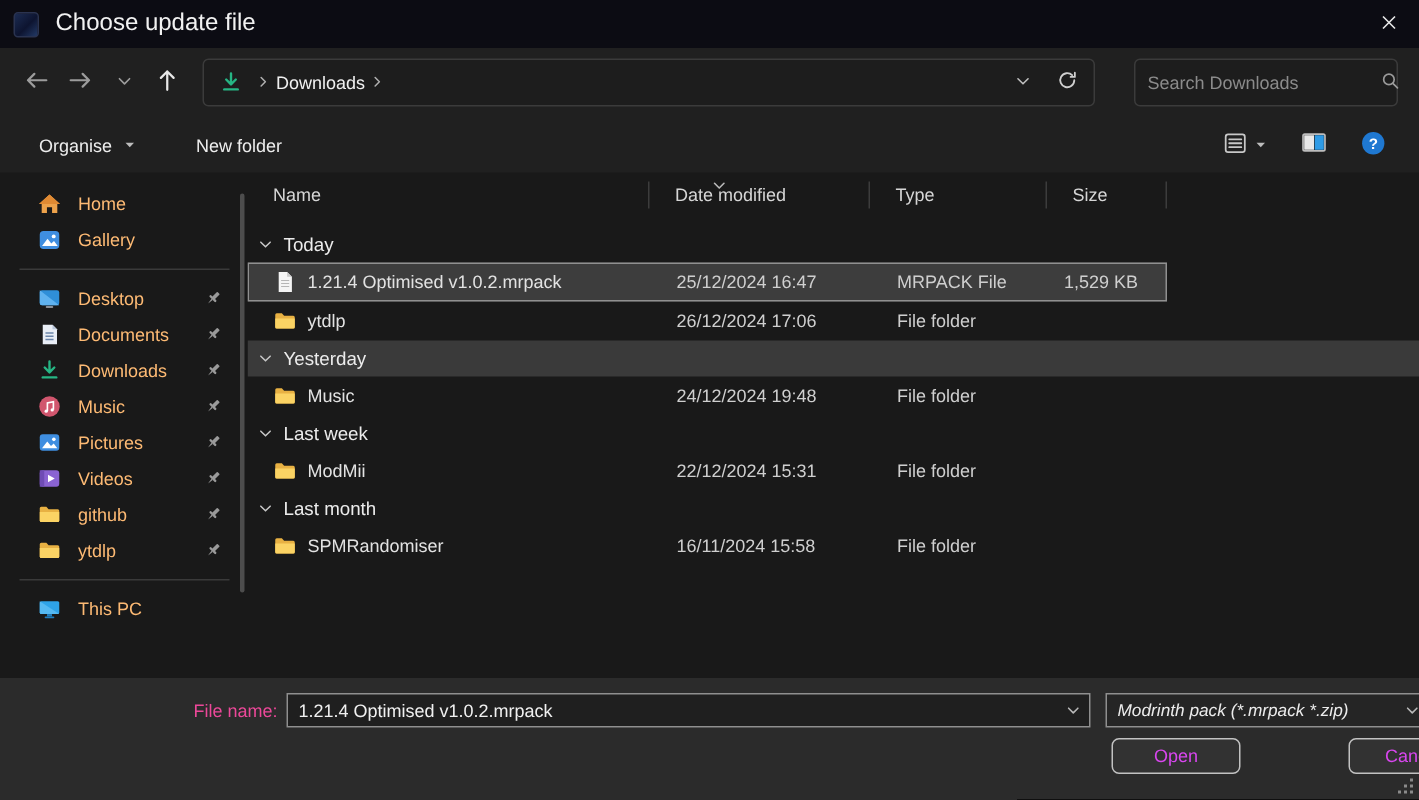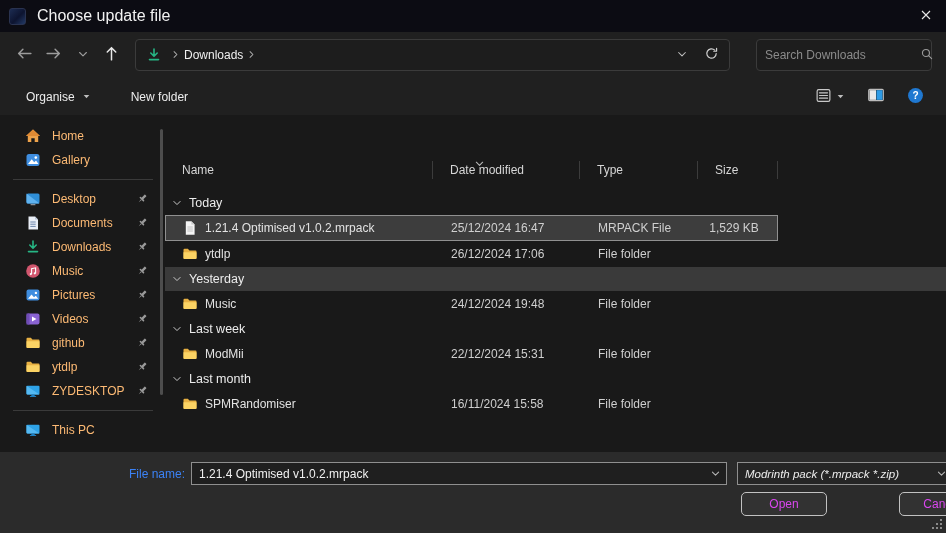--- a/index.html
+++ b/index.html
@@ -37,40 +37,40 @@
   .content { position:absolute; top:115px; left:0; right:0; bottom:81px; background:#191919; display:flex; }
   .sidebar { width:165px; padding-top:9px; position:relative; flex:none; }
   .side-item { height:24px; display:flex; align-items:center; padding-left:25px; }
   .side-item .ic { width:16px; height:16px; margin-right:11px; flex:none; }
   .side-label { flex:1; color:#fdba74; white-space:nowrap; overflow:hidden; }
   .side-pin { width:14px; height:14px; margin-right:16px; flex:none; }
   .side-sep { height:1px; background:#3a3a3a; margin:7px 12px 7px 13px; }
   .side-scrollbar { position:absolute; right:2px; top:14px; width:3px; height:266px; background:#4d4d4d; border-radius:2px; }
   
   .filepane { flex:1; position:relative; overflow:hidden; }
-  .cols { display:grid; grid-template-columns:268px 147px 118px 80px 1fr; height:30px; align-items:center;margin-top:40px; }
+  .cols { display:grid; grid-template-columns:268px 147px 118px 80px 1fr; height:30px; align-items:center; }
   .hdr { position:relative; height:30px; display:flex; align-items:center; color:#d6d6d6; padding-left:17px; }
   .hdr.sz { justify-content:flex-start; }
   .hdr .sep { position:absolute; right:0; top:6px; bottom:6px; width:1px; background:#3c3c3c; }
   .sort-chev { position:absolute; top:1px; left:42px; }
   .groups { padding-top:6px; }
   .group-hdr { height:24px; display:flex; align-items:center; padding-left:7px; color:#ececec; }
   .group-hdr .gh-label { margin-left:7px; font-size:12.5px; }
   .group-hdr.hl { background:#3a3a3a; }
   .row { width:613px; height:26px; display:grid; grid-template-columns:268px 147px 118px 80px;
     align-items:center; border:1px solid transparent; color:#e2e2e2; }
   .row.selected { background:#3d3d3d; border-color:#909090; }
   .cell-name { display:flex; align-items:center; padding-left:16px; overflow:hidden; white-space:nowrap; }
   .cell-name .ic { width:16px; height:16px; margin-right:7px; flex:none; }
   .cell-date,.cell-type { color:#cfcfcf; padding-left:17px; white-space:nowrap; }
   .cell-size { color:#cfcfcf; text-align:center; padding-right:10px; white-space:nowrap; }
   .ic svg { display:block; }
   
   .footer { position:absolute; left:0; right:0; bottom:0; height:81px; background:#2b2b2b; }
-  .fn-label { position:absolute; left:0; top:15px; width:185px; text-align:right; color:#3b82f6; }
+  .fn-label { position:absolute; left:0; top:15px; width:185px; text-align:right; color:#ec4899; }
   .fn-input { position:absolute; left:191px; top:10px; width:536px; height:23px; background:#1f1f1f;
     border:1px solid #8f8f8f; display:flex; align-items:center; }
   .fn-input input { flex:1; background:transparent; border:none; outline:none; color:#f0f0f0;
     font-family:"Liberation Sans",sans-serif; font-size:12px; padding:0 7px; }
   .fn-input .chev, .ft-select .chev { width:22px; display:grid; place-items:center; }
   .ft-select { position:absolute; left:737px; top:10px; width:216px; height:23px; background:#252525;
     border:1px solid #8f8f8f; display:flex; align-items:center; color:#ececec;font-style:italic; }
   .ft-select .val { flex:1; padding-left:7px; font-size:11.5px; white-space:nowrap; overflow:hidden; }
   .btn { position:absolute; top:40px; width:86px; height:24px; background:#323232; color:#d946ef;
     border:1px solid #c2c2c2; border-radius:5px; font-family:"Liberation Sans",sans-serif; font-size:12px; }
@@ -366,38 +366,20 @@
             </span>
             <span class="side-label">ytdlp</span>
             <span class="side-pin"><svg width="14" height="14" viewBox="0 0 16 16">
                 <g transform="rotate(45 8 8)" fill="#9a9a9a">
                   <rect x="6.6" y="2" width="2.8" height="5.8" rx="0.6"></rect>
                   <rect x="4.6" y="7.2" width="6.8" height="1.8" rx="0.9"></rect>
                   <path d="M7.4 9 h1.2 L8 13.4 Z"></path>
                 </g>
               </svg></span>
           </div>
-          <div class="side-item">
-            <span class="ic">
-              <svg width="16" height="16" viewBox="0 0 16 16">
-                <rect x="1.5" y="2.8" width="13" height="8.6" rx="1" fill="#2ea3e8"></rect>
-                <path d="M1.5 2.8 L14.5 11.4 H2.5 a1 1 0 0 1 -1 -1 Z" fill="#55b9f2"></path>
-                <rect x="6.3" y="11.4" width="3.4" height="1.6" fill="#1f7fc0"></rect>
-                <rect x="4.8" y="13" width="6.4" height="1.1" rx="0.5" fill="#1f7fc0"></rect>
-              </svg>
-            </span>
-            <span class="side-label">ZYDESKTOP</span>
-            <span class="side-pin"><svg width="14" height="14" viewBox="0 0 16 16">
-                <g transform="rotate(45 8 8)" fill="#9a9a9a">
-                  <rect x="6.6" y="2" width="2.8" height="5.8" rx="0.6"></rect>
-                  <rect x="4.6" y="7.2" width="6.8" height="1.8" rx="0.9"></rect>
-                  <path d="M7.4 9 h1.2 L8 13.4 Z"></path>
-                </g>
-              </svg></span>
-          </div>
           <div class="side-sep"></div>
           <div class="side-item">
             <span class="ic">
               <svg width="16" height="16" viewBox="0 0 16 16">
                 <rect x="1.5" y="2.8" width="13" height="8.6" rx="1" fill="#2ea3e8"></rect>
                 <path d="M1.5 2.8 L14.5 11.4 H2.5 a1 1 0 0 1 -1 -1 Z" fill="#55b9f2"></path>
                 <rect x="6.3" y="11.4" width="3.4" height="1.6" fill="#1f7fc0"></rect>
                 <rect x="4.8" y="13" width="6.4" height="1.1" rx="0.5" fill="#1f7fc0"></rect>
               </svg>
             </span>

